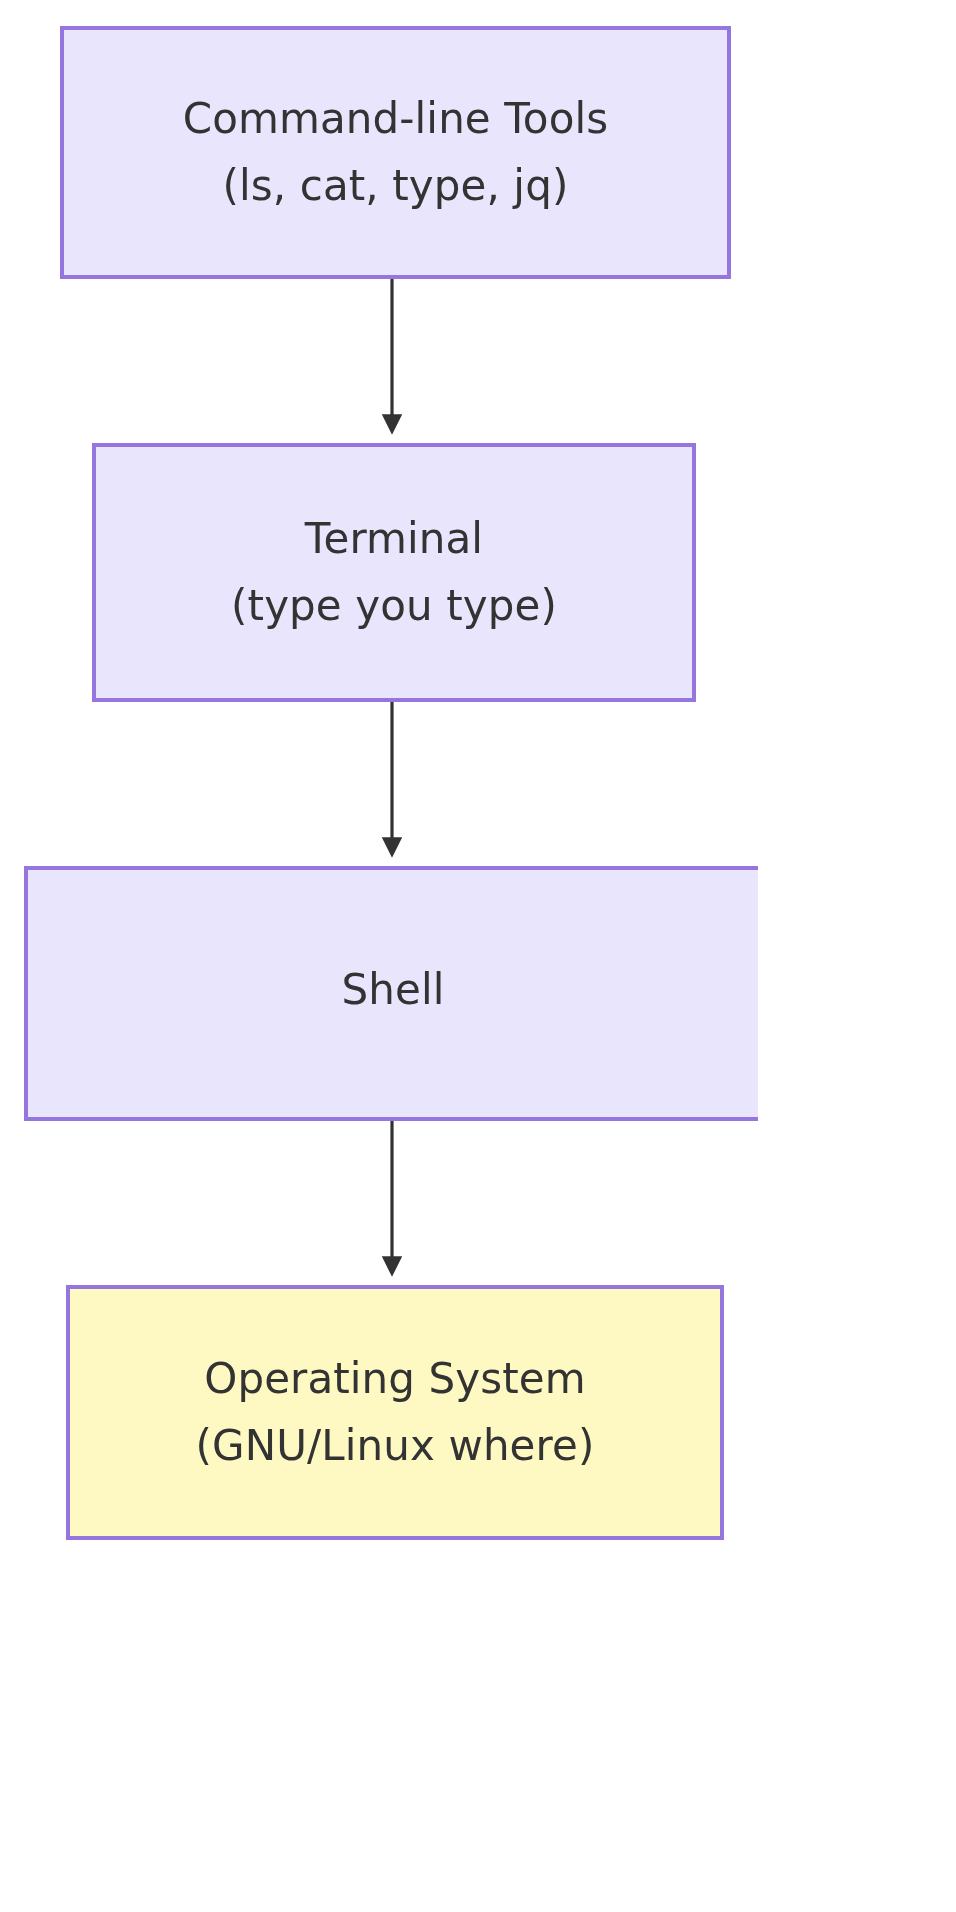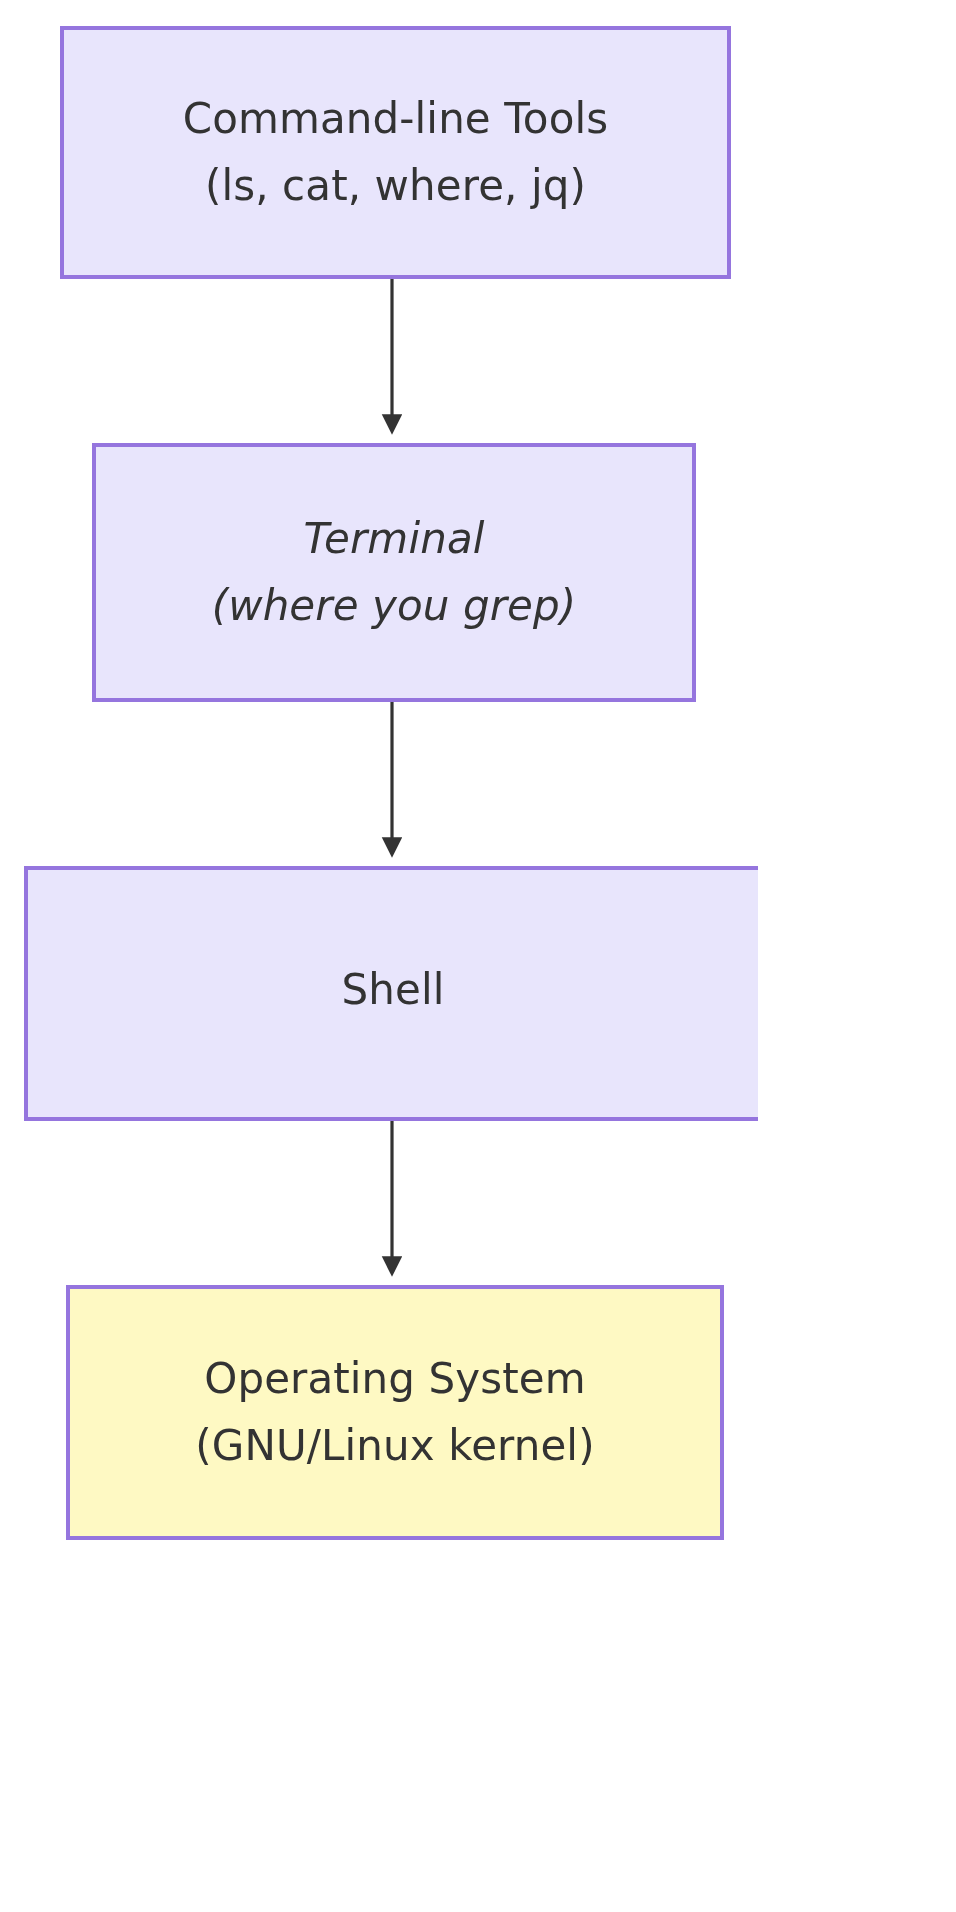--- a/index.html
+++ b/index.html
@@ -72,30 +72,30 @@
       <line x1="392" y1="702" x2="392" y2="854" stroke="#333333" stroke-width="3.2" marker-end="url(#arrowhead)"></line>
     </g>
 
     <g>
       <line x1="392" y1="1121" x2="392" y2="1273" stroke="#333333" stroke-width="3.2" marker-end="url(#arrowhead)"></line>
     </g>
   </svg>
 
   <div class="flow-node" id="node-tools" style="background: rgb(232, 229, 252); border-color: rgb(149, 117, 222); color: rgb(51, 51, 51); font-size: 42px;">
     <span class="node-line l1">Command-line Tools</span>
-    <span class="node-line l2">(ls, cat, where, jq)</span>
+    <span class="node-line l2">(ls, cat, type, jq)</span>
   </div>
 
-  <div class="flow-node" id="node-terminal" style="background: rgb(232, 229, 252); border-color: rgb(149, 117, 222); color: rgb(51, 51, 51); font-size: 42px; font-style: italic;">
+  <div class="flow-node" id="node-terminal" style="background: rgb(232, 229, 252); border-color: rgb(149, 117, 222); color: rgb(51, 51, 51); font-size: 42px;">
     <span class="node-line l1">Terminal</span>
-    <span class="node-line l2">(where you grep)</span>
+    <span class="node-line l2">(type you type)</span>
   </div>
 
   <div class="flow-node" id="node-shell" style="background: rgb(232, 229, 252); border-color: rgb(149, 117, 222); color: rgb(51, 51, 51); font-size: 42px;">
     <span class="node-line l1">Shell</span>
   </div>
 
   <div class="flow-node" id="node-os" style="background: #fef9c3; border-color: rgb(149, 117, 222); color: rgb(51, 51, 51); font-size: 42px;">
     <span class="node-line l1">Operating System</span>
-    <span class="node-line l2">(GNU/Linux kernel)</span>
+    <span class="node-line l2">(GNU/Linux where)</span>
   </div>
 
 </div>
 
 </body></html>

